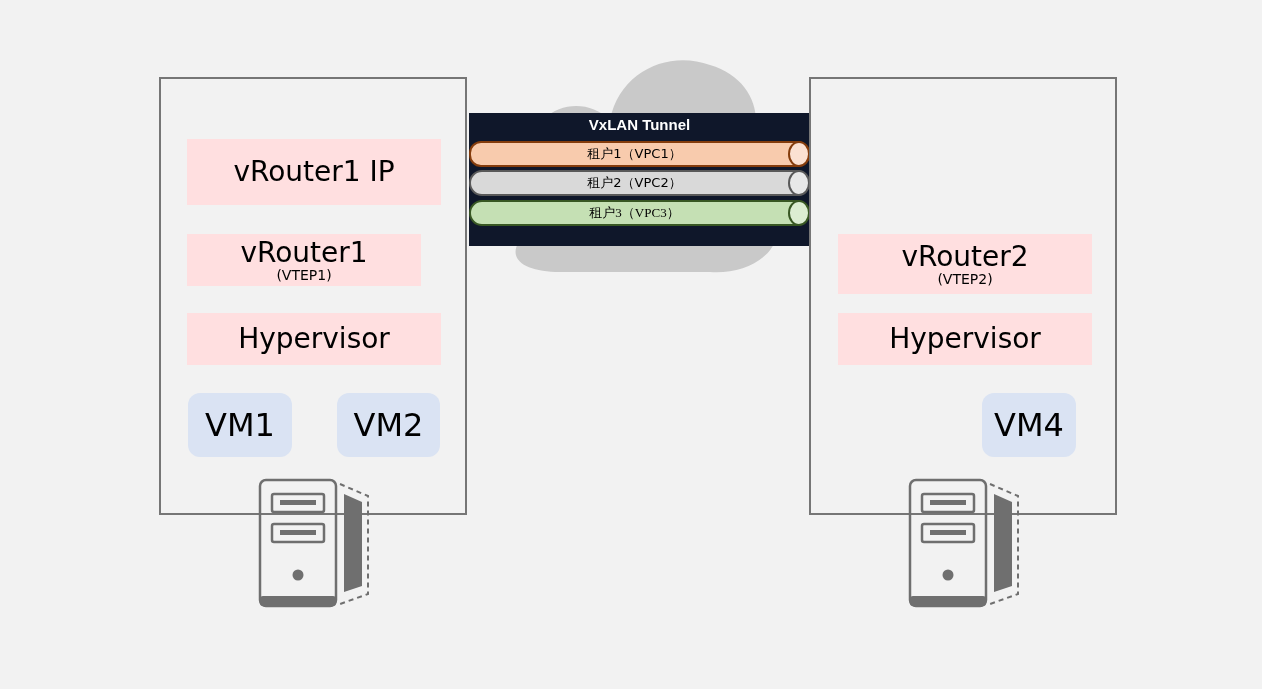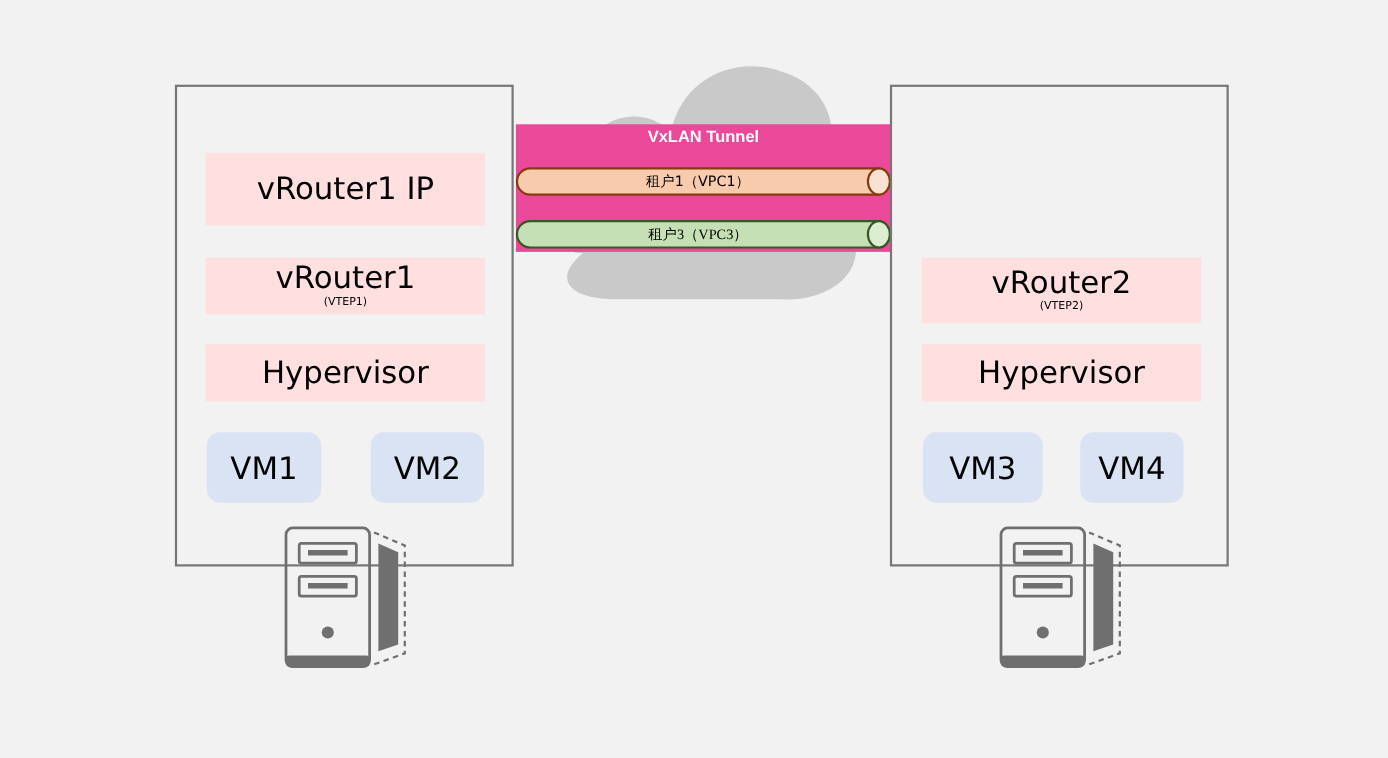--- a/index.html
+++ b/index.html
@@ -11,28 +11,28 @@
       position:absolute; top:77px; width:308px; height:438px;
       border:2px solid #767676; box-sizing:border-box;
     }
     #host-left { left:159px; }
     #host-right { left:809px; }
     .layer {
       position:absolute; background:#ffdfe0; text-align:center;
       display:flex; flex-direction:column; align-items:center; justify-content:center;
     }
     .layer .big { font-size:28px; line-height:30px; }
-    .layer .small { font-size:10px; line-height:14px; margin-top:0px; }
+    .layer .small { font-size:14px; line-height:14px; margin-top:0px; }
     .vm {
       position:absolute; background:#dae3f3; border-radius:12px;
-      display:flex; align-items:center; justify-content:center; font-size:28px;
+      display:flex; align-items:center; justify-content:center; font-size:32px;
     }
     #cloud { position:absolute; left:470px; top:50px; width:340px; height:225px; }
     #tunnel {
-      position:absolute; left:469px; top:113px; width:341px; height:116px; background:#ec4899;
+      position:absolute; left:469px; top:113px; width:341px; height:133px; background:#0f172a;
     }
     #tunnel-title {
       position:absolute; left:0; right:0; top:2px; text-align:center;
       color:#fff; font-weight:bold; font-size:15px; line-height:20px;
       font-family:"Liberation Sans", sans-serif;
     }
     .pipe {
       position:absolute; left:0; width:341px; height:26px; box-sizing:border-box;
       border-radius:13px; border:2px solid; display:flex; align-items:center; justify-content:center;
       font-size:13px;
@@ -46,35 +46,39 @@
   </style>
 </head>
 <body>
 
 <svg id="cloud" viewBox="0 0 340 225">
   <path d="M60 180 C 20 180, 20 120, 60 110 C 55 60, 110 40, 140 70 C 150 20, 200 0, 240 15 C 275 25, 290 55, 285 80 C 320 85, 330 130, 305 160 C 320 200, 280 225, 240 222 L 90 222 C 50 222, 30 205, 60 180 Z" fill="#c9c9c9"></path>
 </svg>
 
 <div id="tunnel">
   <div id="tunnel-title">VxLAN Tunnel</div>
-  <div class="pipe" id="pipe0" style="top: 39px; background: rgb(248, 203, 173); border-color: rgb(132, 60, 12);">
+  <div class="pipe" id="pipe0" style="top: 28px; background: rgb(248, 203, 173); border-color: rgb(132, 60, 12); border-radius: 12px;">
     <span class="label">租户1（VPC1）</span>
     <span class="end" style="background: rgb(251, 225, 210); border-color: rgb(132, 60, 12);"></span>
+  </div>
+  <div class="pipe" id="pipe1" style="top: 57px; background: rgb(217, 217, 217); border-color: rgb(89, 89, 89);">
+    <span class="label">租户2（VPC2）</span>
+    <span class="end" style="background: rgb(232, 232, 232); border-color: rgb(89, 89, 89);"></span>
   </div>
   <div class="pipe" id="pipe2" style="top: 87px; background: rgb(197, 224, 180); border-color: rgb(56, 87, 35); font-family: Liberation Serif, serif;">
     <span class="label">租户3（VPC3）</span>
     <span class="end" style="background: rgb(220, 237, 210); border-color: rgb(56, 87, 35);"></span>
   </div>
 </div>
 
 <div class="host" id="host-left">
   <div class="layer" style="left:26px; top:60px; width:254px; height:66px;">
     <span class="big">vRouter1 IP</span>
   </div>
-  <div class="layer" style="left:26px; top:155px; width:254px; height:52px;">
+  <div class="layer" style="left:26px; top:155px; width:234px; height:52px;">
     <span class="big">vRouter1</span>
     <span class="small">(VTEP1)</span>
   </div>
   <div class="layer" style="left:26px; top:234px; width:254px; height:52px;">
     <span class="big">Hypervisor</span>
   </div>
   <div class="vm" style="left:27px; top:314px; width:104px; height:64px;">
     <span>VM1</span>
   </div>
   <div class="vm" style="left:176px; top:314px; width:103px; height:64px;">
@@ -82,23 +86,20 @@
   </div>
 </div>
 
 <div class="host" id="host-right">
   <div class="layer" style="left:27px; top:155px; width:254px; height:60px;">
     <span class="big">vRouter2</span>
     <span class="small">(VTEP2)</span>
   </div>
   <div class="layer" style="left:27px; top:234px; width:254px; height:52px;">
     <span class="big">Hypervisor</span>
-  </div>
-  <div class="vm" style="left:28px; top:314px; width:109px; height:64px;">
-    <span>VM3</span>
   </div>
   <div class="vm" style="left:171px; top:314px; width:94px; height:64px;">
     <span>VM4</span>
   </div>
 </div>
 
 <svg class="server" style="left:258px;" viewBox="0 0 116 130">
   <rect x="2" y="2" width="76" height="126" rx="6" fill="none" stroke="#6f6f6f" stroke-width="2.5"></rect>
   <rect x="2" y="118" width="76" height="10" rx="3" fill="#6f6f6f"></rect>
   <rect x="14" y="16" width="52" height="18" rx="2" fill="none" stroke="#6f6f6f" stroke-width="2.5"></rect>

